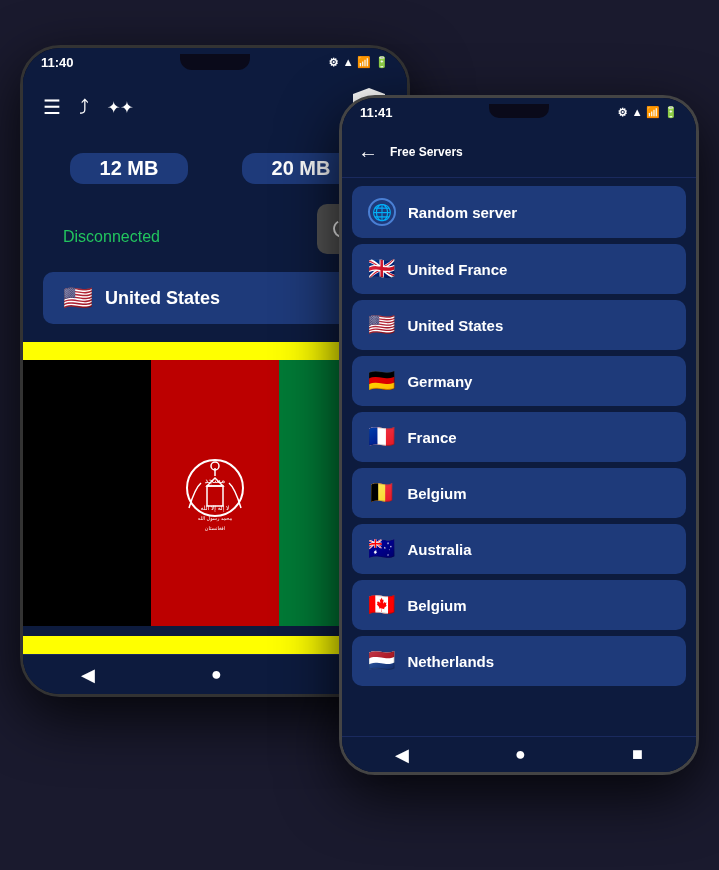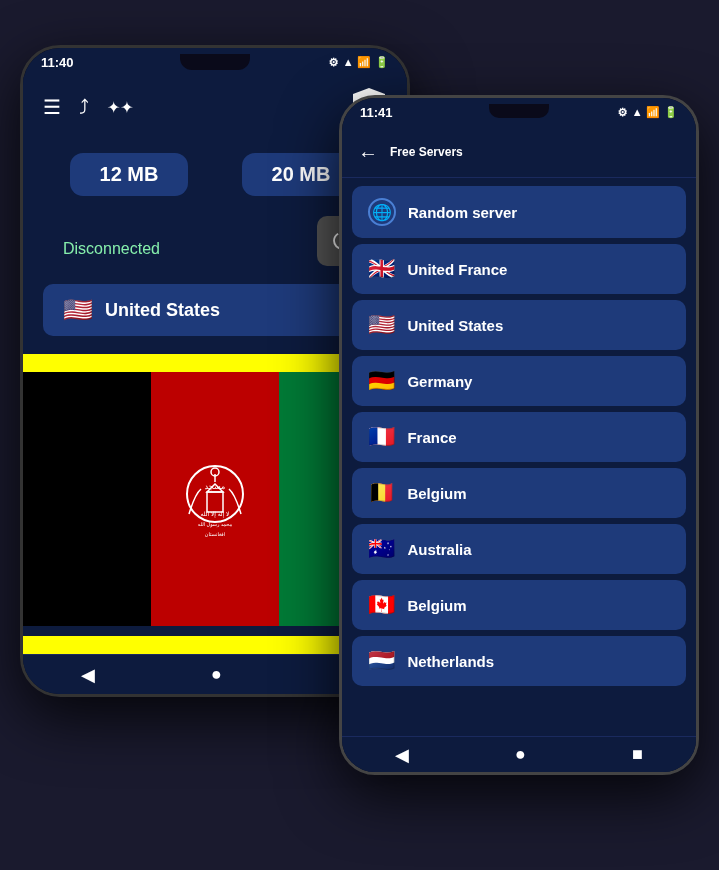--- a/index.html
+++ b/index.html
@@ -98,41 +98,41 @@
     
     .stats-row {
       display: flex;
       justify-content: space-around;
       padding: 15px 20px 5px;
     }
 
     .stat-box {
       background: #1e3a7a;
       border-radius: 13px;
-      padding: 10px 30px;
+      padding: 4px 30px;
       text-align: center;
     }
 
     .stat-value {
       color: white;
       font-size: 20px;
       font-weight: bold;
     }
 
     
     .connection-row {
       display: flex;
       align-items: center;
       justify-content: space-between;
       padding: 10px 40px;
       margin-top: 5px;
     }
 
     .disconnected-text {
-      color: #86efac;
+      color: #22c55e;
       font-size: 16px;
       margin-top: 16px;
     }
 
     .power-btn {
       width: 50px;
       height: 50px;
       background: #555;
       border-radius: 10px;
       display: flex;

